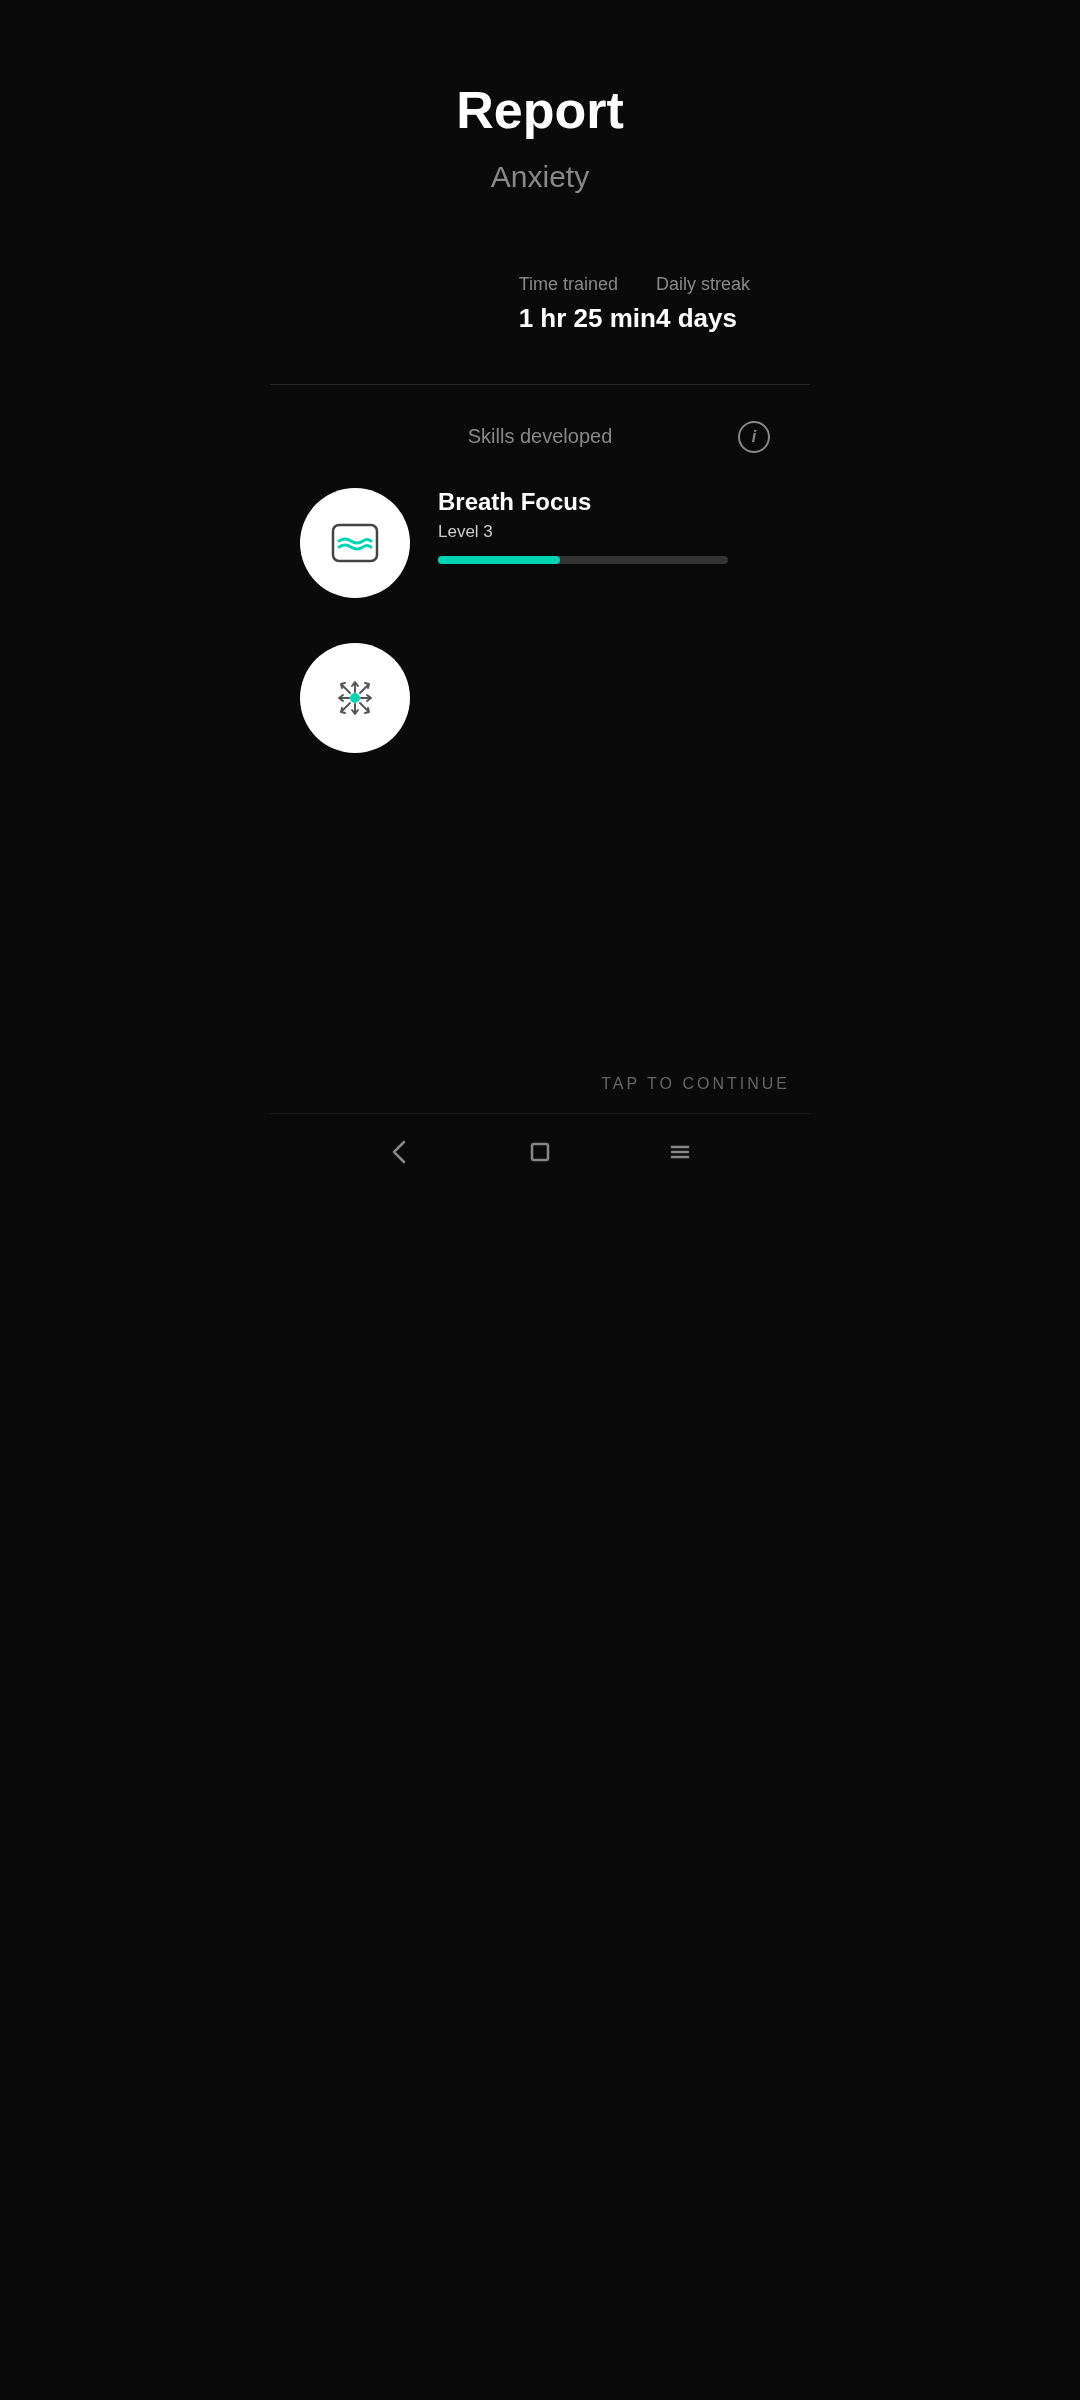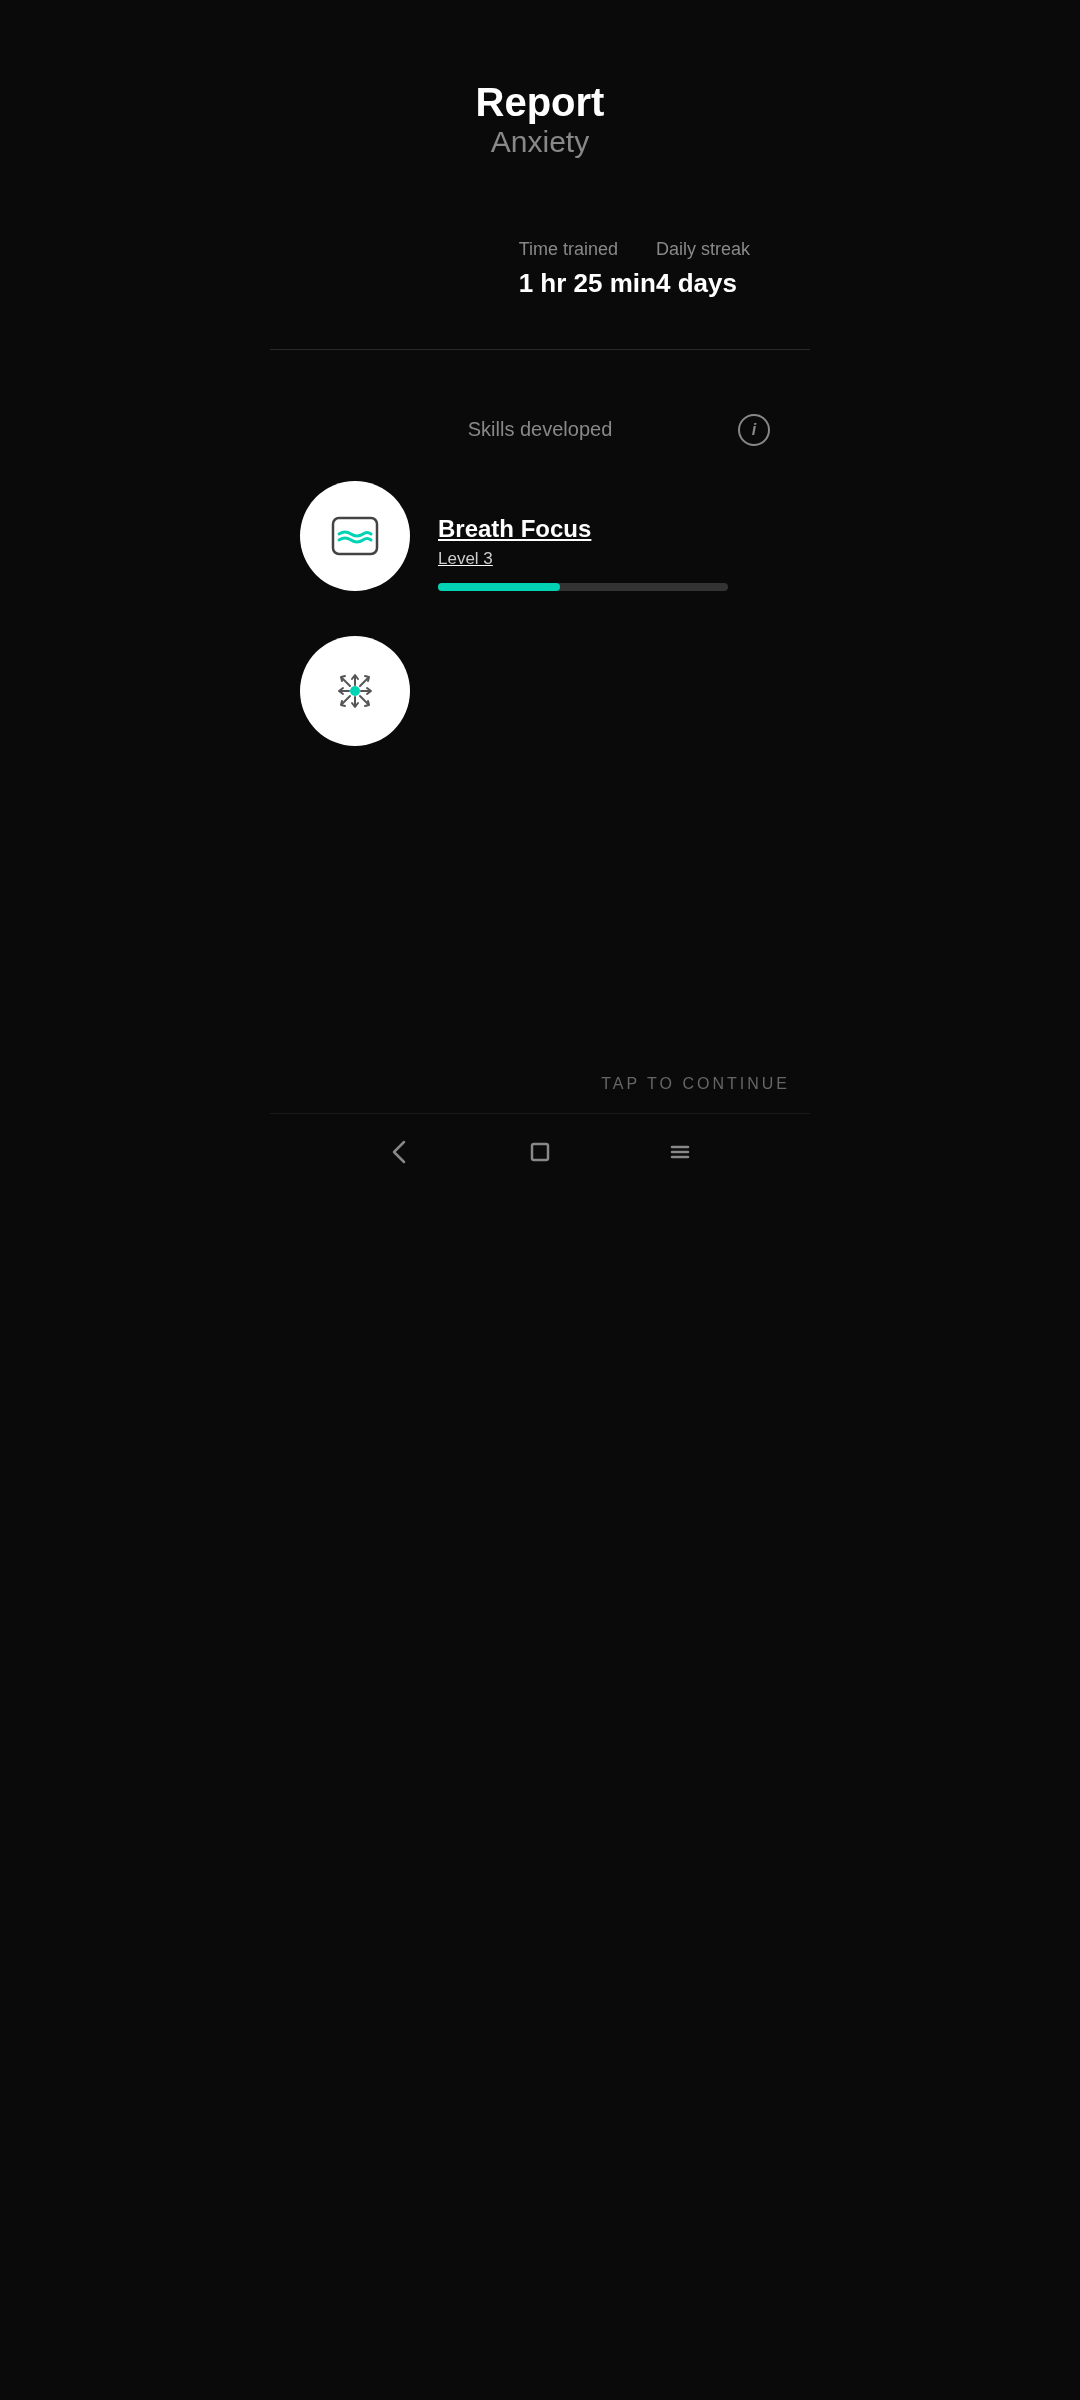--- a/index.html
+++ b/index.html
@@ -15,24 +15,24 @@
       display: flex;
       flex-direction: column;
     }
 
     .header-section {
       text-align: center;
       padding: 80px 40px 50px;
     }
 
     .report-title {
-      font-size: 40px;
+      font-size: 52px;
       font-weight: 700;
       color: #ffffff;
-      margin-bottom: 0;
+      margin-bottom: 20px;
     }
 
     .report-subtitle {
       font-size: 30px;
       color: #888888;
       font-weight: 400;
     }
 
     .stats-section {
       display: flex;
@@ -66,21 +66,20 @@
       padding: 40px 30px;
       flex: 1;
     }
 
     .skills-header {
       display: flex;
       align-items: center;
       justify-content: center;
       position: relative;
       margin-bottom: 40px;
-      margin-top: 28px;
     }
 
     .skills-title {
       font-size: 20px;
       color: #888888;
       font-weight: 400;
     }
 
     .info-icon {
       position: absolute;
@@ -94,24 +93,23 @@
       justify-content: center;
       color: #888888;
       font-size: 16px;
       font-style: italic;
       font-weight: 600;
       cursor: pointer;
     }
 
     .skill-item {
       display: flex;
-      align-items: flex-end;
+      align-items: flex-start;
       margin-bottom: 45px;
       gap: 28px;
-      text-decoration: underline;
     }
 
     .skill-icon-circle {
       width: 110px;
       height: 110px;
       border-radius: 50%;
       background: #ffffff;
       display: flex;
       align-items: center;
       justify-content: center;

